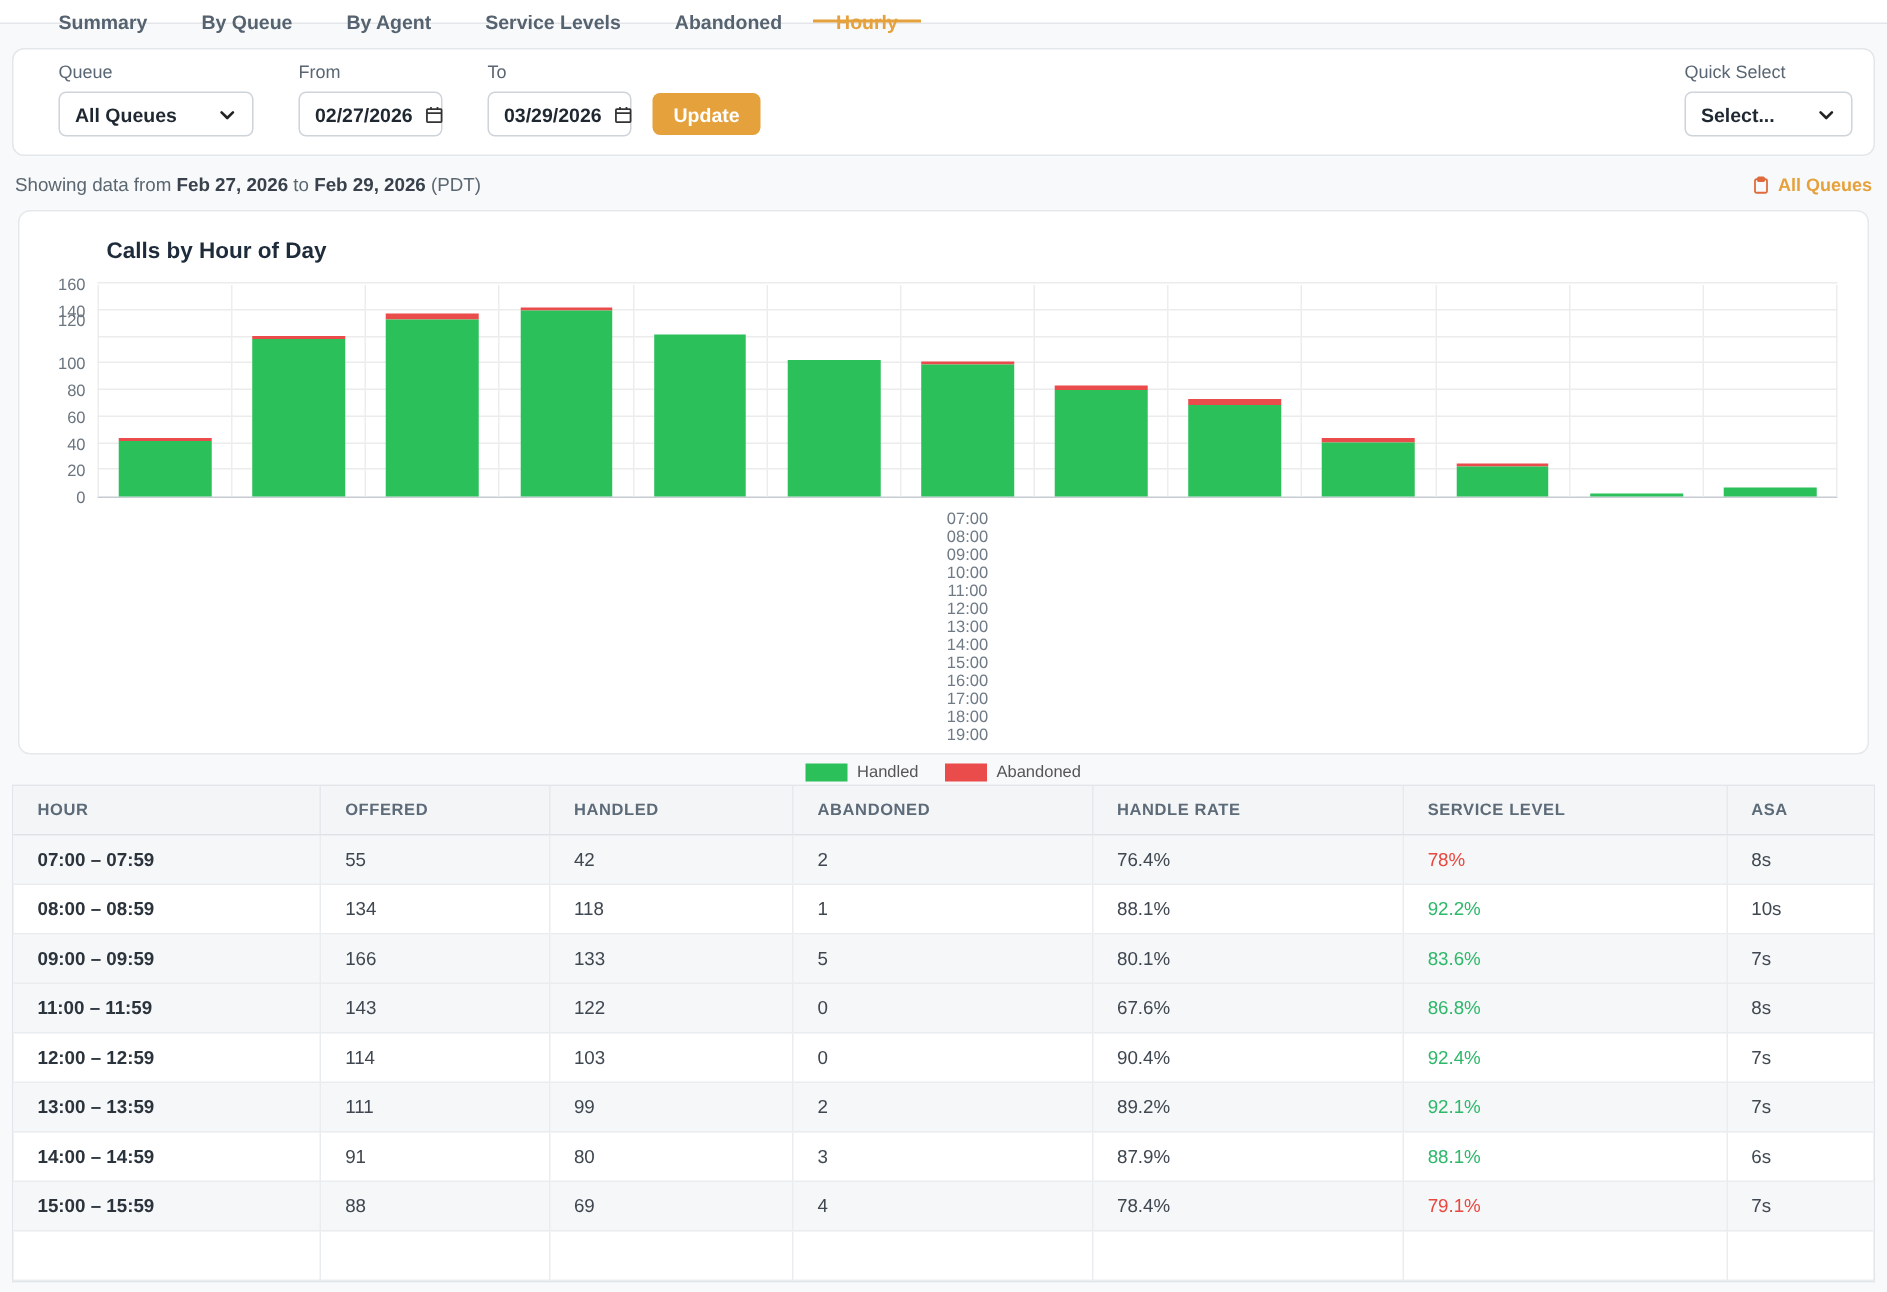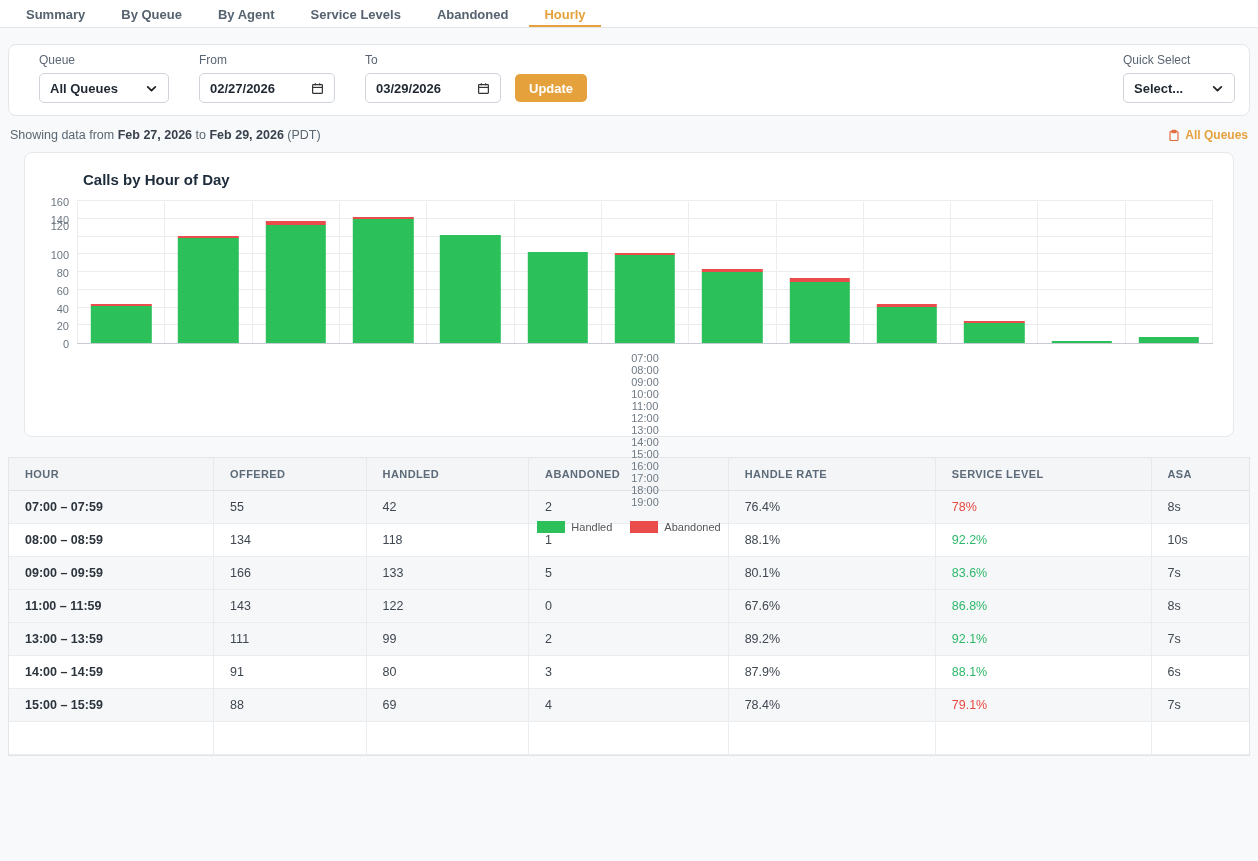--- a/index.html
+++ b/index.html
@@ -5,48 +5,48 @@
   :root{
     --accent:#e5a13c; --badge:#f0ac56; --sl-green:#2eb86a; --sl-red:#e8483f;
   }
   *{box-sizing:border-box;}
   body{
     margin:0;width:1258px;height:861px;overflow:hidden;
     background:#f8f9fb;color:#333;
     font-family:"Liberation Sans",sans-serif;
   }
   
-  .tabbar{display:flex;gap:6px;background:#fff;border-bottom:1px solid #e4e6e9;padding:0 11px;height:28px;}
+  .tabbar{display:flex;gap:6px;background:#fff;border-bottom:1px solid #e4e6e9;padding:0 24px;height:16px;}
   .tab{padding:7px 15px 5px;font-size:13px;font-weight:700;color:#55626f;border-bottom:2px solid transparent;cursor:pointer;white-space:nowrap;}
   .tab.active{color:var(--accent);border-bottom-color:var(--accent);}
   
   .filter-card{margin:16px 8px 0;background:#fff;border:1px solid #e4e7ea;border-radius:8px;
     padding:12px 14px;display:flex;align-items:flex-end;gap:14px;height:72px;}
   .field{display:flex;flex-direction:column;gap:6px;margin-left:16px;}
   .field label{font-size:12px;color:#5a6673;}
   .control{height:30px;border:1px solid #ced4da;border-radius:5px;background:#fff;display:flex;
     align-items:center;justify-content:space-between;padding:0 10px;font-size:13px;font-weight:700;color:#1f2731;gap:8px;cursor:pointer;}
-  .w-queue{width:130px;} .w-date{width:136px;} .w-quick{width:112px;}
+  .w-queue{width:130px;} .w-date{width:96px;} .w-quick{width:112px;}
   .quick{margin-left:auto;}
   .btn-primary{background:var(--accent);color:#fff;border:none;border-radius:5px;height:28px;
     padding:0 14px;font-size:13px;font-weight:700;font-family:inherit;cursor:pointer;display:flex;align-items:center;gap:7px;}
   .btn-secondary{background:#fff;border:1px solid #cfd6dd;color:#26323e;border-radius:5px;height:28px;
     padding:0 13px;font-size:13px;font-weight:700;font-family:inherit;cursor:pointer;}
   
   .status-row{display:flex;justify-content:space-between;align-items:center;padding:12px 10px 4px;font-size:12.5px;color:#5b6770;}
   .status-row b{color:#39424c;}
   .queues-link{color:var(--accent);font-weight:700;font-size:12px;display:flex;align-items:center;gap:5px;text-decoration:none;cursor:pointer;}
   
   .report-header{display:flex;align-items:center;padding:10px 10px 12px;gap:10px;}
   .report-header h1{font-size:16px;margin:0;color:#212b36;font-weight:700;}
   .badge{background:var(--badge);color:#fff;font-size:11px;font-weight:700;padding:3px 11px;border-radius:11px;letter-spacing:.3px;}
   .subtitle{color:#8a939c;font-size:13px;margin-left:4px;}
   .actions{margin-left:auto;display:flex;gap:8px;}
   
-  .chart-card{margin:6px 24px 0;background:#fff;border:1px solid #e6e9ec;border-radius:8px;padding:18px 14px 12px;height:285px;}
+  .chart-card{margin:6px 12px 0;background:#fff;border:1px solid #e6e9ec;border-radius:8px;padding:18px 14px 12px;height:363px;}
   .chart-card h2{font-size:15px;margin:0 0 14px 44px;color:#1d2b3a;font-weight:700;}
   .chart{display:flex;padding-right:6px;}
   .y-axis{position:relative;width:38px;height:142px;flex:none;}
   .ytick{position:absolute;right:8px;transform:translateY(50%);font-size:11px;color:#6b7680;}
   .plot-wrap{flex:1;display:flex;flex-direction:column;}
   .plot{position:relative;height:142px;border-bottom:1px solid #c6ccd2;}
   .gridline{position:absolute;left:0;right:0;height:1px;background:#ececec;}
   .cols{position:absolute;left:0;right:0;top:0;bottom:0;display:flex;}
   .col{flex:1;position:relative;border-left:1px solid #ededed;}
   .col:last-child{border-right:1px solid #ededed;}
@@ -341,20 +341,29 @@
           </tr>
           <tr class="striped">
             <td class="hour">11:00 – 11:59</td>
             <td>143</td>
             <td>122</td>
             <td>0</td>
             <td>67.6%</td>
             <td class="sl-green">86.8%</td>
             <td>8s</td>
           </tr>
+          <tr>
+            <td class="hour">12:00 – 12:59</td>
+            <td>114</td>
+            <td>103</td>
+            <td>0</td>
+            <td>90.4%</td>
+            <td class="sl-green">92.4%</td>
+            <td>7s</td>
+          </tr>
           <tr class="striped">
             <td class="hour">13:00 – 13:59</td>
             <td>111</td>
             <td>99</td>
             <td>2</td>
             <td>89.2%</td>
             <td class="sl-green">92.1%</td>
             <td>7s</td>
           </tr>
           <tr>

